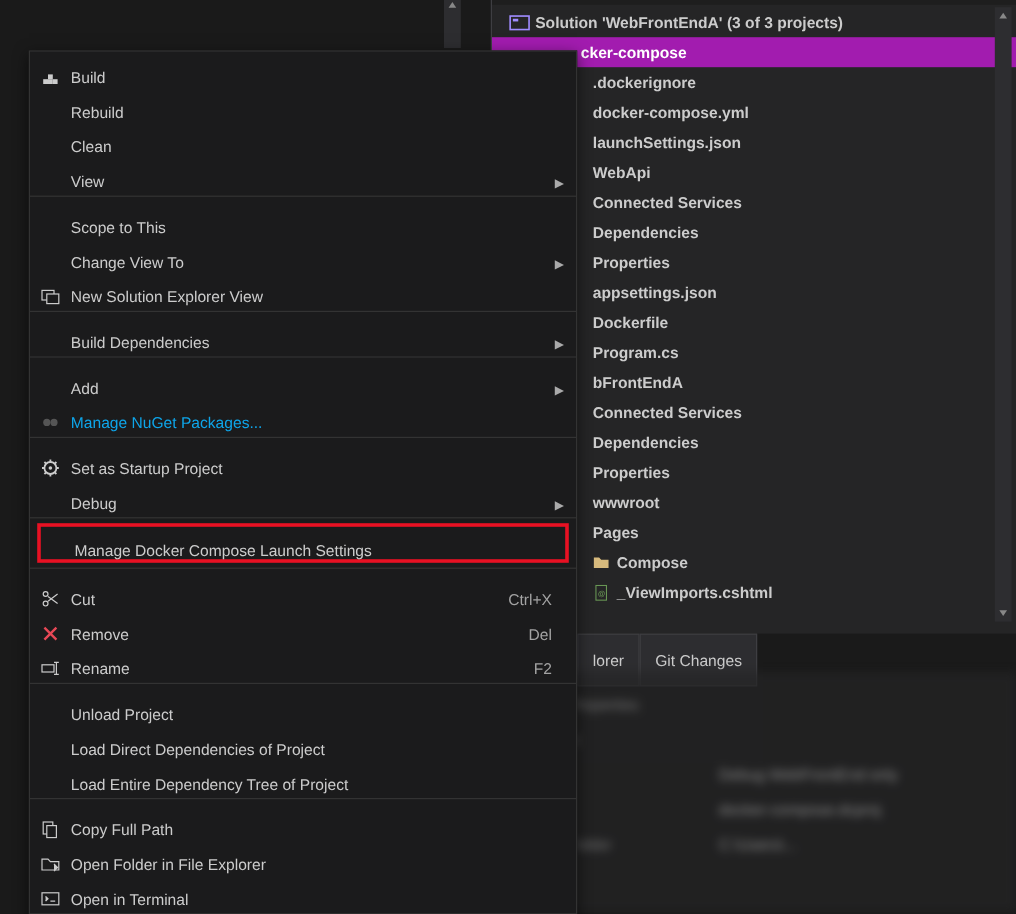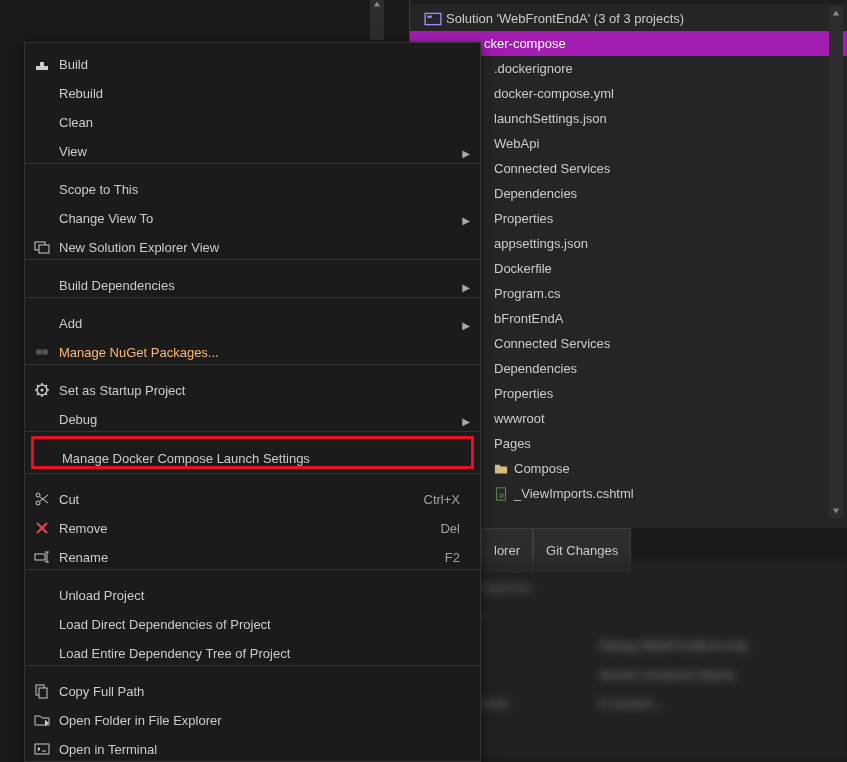--- a/index.html
+++ b/index.html
@@ -10,21 +10,21 @@
   position: absolute; top: 0; right: 0; width: 438px; height: 528px;
   background: #252526; border-left: 1px solid #3e3e42;
 }
 .explorer-header {
   height: 4px; background: #1e1e1e;
 }
 .tree { padding: 2px 0; overflow: hidden; }
 .tree-row { height: 25px; display: flex; align-items: center; padding-left: 14px; cursor: pointer; }
 .tree-row.sel { background: #a21caf; color: #fff; }
 .tree-row .ic { width: 18px; display: inline-flex; justify-content: center; margin-right: 4px; }
-.tree-row .lbl { white-space: nowrap; }
+.tree-row .lbl { white-space: nowrap; font-weight: bold; }
 .child .lbl { padding-left: 70px; }
 .scroll { position: absolute; top: 6px; right: 4px; width: 14px; height: 512px; background: #2d2d30; }
 .scroll .thumb-up { position: absolute; top: 0; width: 14px; height: 14px; display: flex; align-items: center; justify-content: center; color: #888; }
 .scroll .thumb-dn { position: absolute; bottom: 0; width: 14px; height: 14px; display: flex; align-items: center; justify-content: center; color: #888; }
 
 
 .tabs { position: absolute; top: 528px; left: 481px; height: 44px; display: flex; align-items: stretch; }
 .tab { padding: 4px 12px; background: #2d2d30; color: #ccc; border: 1px solid #3e3e42; display: flex; align-items: center; font-size: 13px; }
 
 
@@ -36,21 +36,21 @@
 .props .lab { width: 170px; color: #999; }
 .props .val { color: #bbb; }
 
 
 .menu {
   position: absolute; top: 42px; left: 24px; width: 457px;
   background: #1b1b1c; border: 1px solid #333; box-shadow: 0 4px 12px rgba(0,0,0,0.6);
   z-index: 10;
 }
 .mi { height: 29px; display: flex; align-items: flex-end; padding: 0 10px 0 0; cursor: pointer; }
-.mi.disabled { color: #fdba74; pointer-events: none; }
+.mi.disabled { color: #0ea5e9; pointer-events: none; }
 .mi .mic { width: 34px; display: flex; justify-content: center; }
 .mi .mlbl { flex: 1; }
 .mi .arrow { color: #aaa; font-size: 10px; }
 .mi .short { color: #a3a3a3; padding-right: 10px; }
 .sep { height: 1px; background: #333; margin: 4px 0; }
 .mi.highlight {
   margin: 0 6px; border: 3px solid #e81123; height: 33px; padding-left: 0;
 }
 .mi.highlight .mic { width: 28px; }
 

